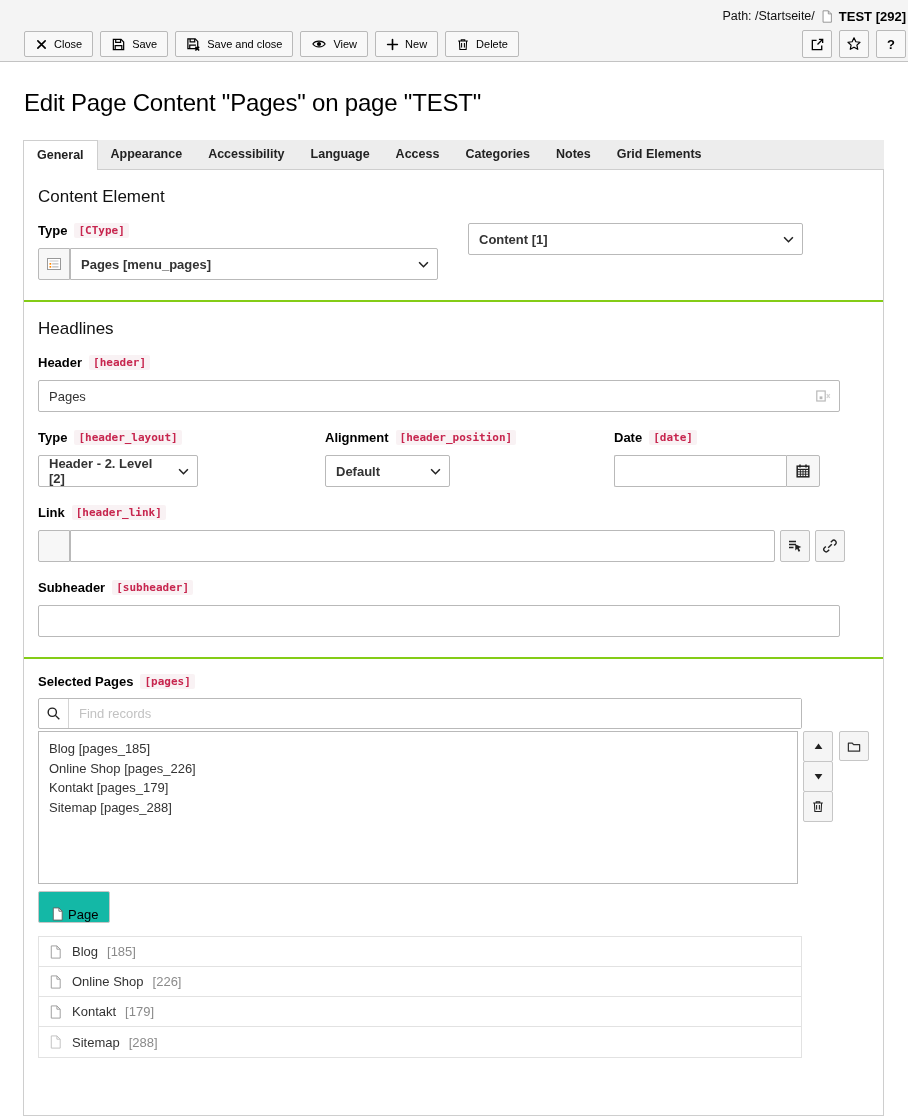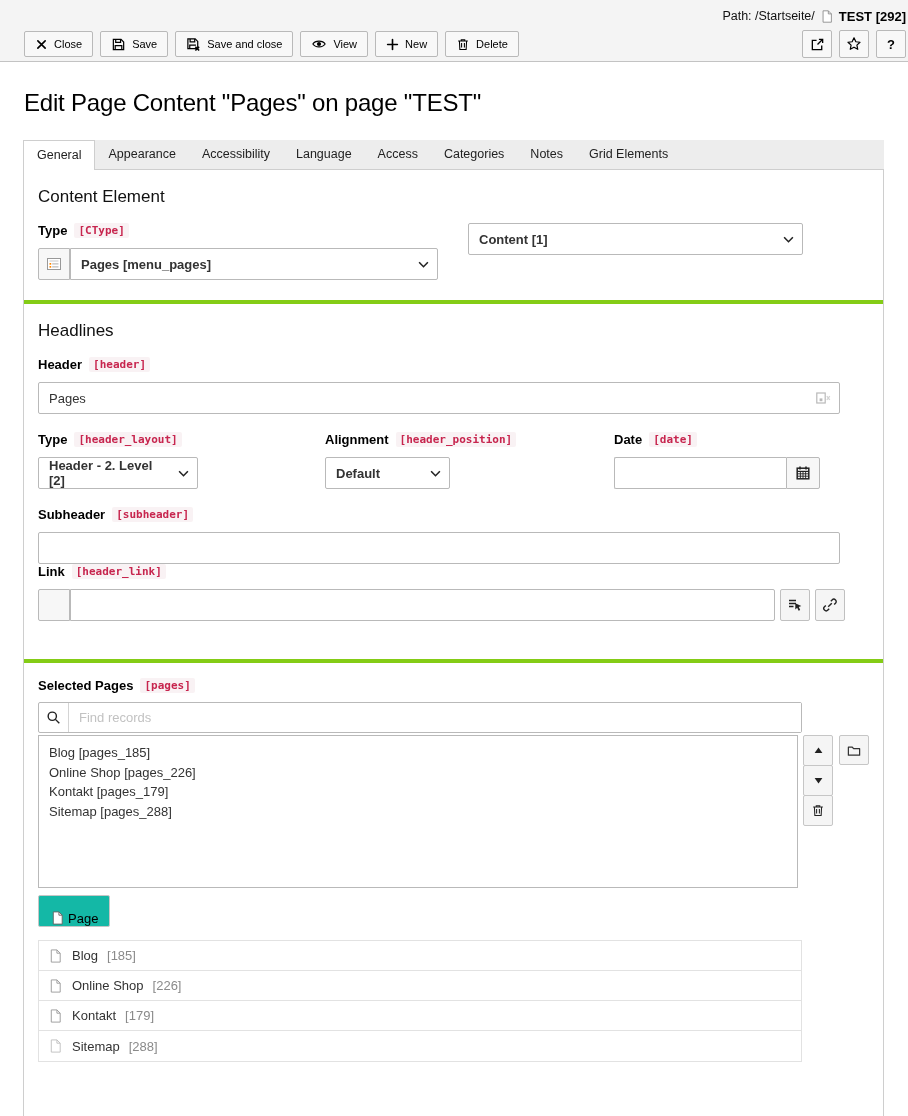--- a/index.html
+++ b/index.html
@@ -23,26 +23,26 @@
     background:#f8f8f8; border:1px solid #b9b9b9; border-radius:2px;
     font-size:11px; color:#000; cursor:pointer; white-space:nowrap;
   }
   .btn-sq { width:30px; height:28px; justify-content:center; padding:0; font-weight:bold; font-size:13px; }
 
   
   .page-title { margin:27px 0 23px 24px; font-size:24px; font-weight:500; color:#000; letter-spacing:-0.2px; }
   .editor { margin-left:23px; width:861px; }
 
   .tabs { display:flex; background:#ededed; border-bottom:1px solid #cecece; height:30px; }
-  .tab { padding:0 13px; line-height:29px; font-size:12.5px; color:#222; cursor:pointer; }
+  .tab { padding:0 13px; line-height:29px; font-size:12.5px; color:#222; cursor:pointer;font-weight:bold; }
   .tab.active { background:#fff; border:1px solid #cecece; border-bottom:none; margin-bottom:-1px; }
 
   .panel { border:1px solid #cecece; border-top:none; background:#fff; padding-bottom:37px; }
   .section { padding:15px 14px 20px 14px; }
-  .divider-top { border-top:4px solid #84cc16; }
+  .divider-top { border-top:2px solid #84cc16; }
 
   .section-title { font-size:17px; font-weight:400; color:#111; margin:2px 0 16px 0; }
   .field { margin-bottom:18px; }
   .field-label { display:flex; align-items:center; gap:7px; font-weight:bold; color:#000; margin-bottom:10px; }
   .code {
     font-family:"DejaVu Sans Mono", monospace; font-size:11px; font-weight:bold;
     color:#c7254e; background:#f9f2f4; padding:1px 4px; border-radius:2px;
   }
 
   .row { display:flex; }
@@ -335,28 +335,20 @@
                     <path d="M5 1.6v3M11 1.6v3" stroke="#222" stroke-width="1.5"></path>
                     <path d="M2.2 6.4h11.6" stroke="#222" stroke-width="1.2"></path>
                     <path d="M5.4 6.4v7.4M8 6.4v7.4M10.6 6.4v7.4M2.2 8.8h11.6M2.2 11.2h11.6" stroke="#222" stroke-width="0.9"></path>
                   </svg>
               </span>
             </span>
           </div>
         </div>
       </div>
 
-      <div class="field" style="margin-bottom:0;">
-        <div class="field-label">
-          <span>Subheader</span>
-          <span class="code">[subheader]</span>
-        </div>
-        <input class="input sub-input" value="" style="">
-      </div>
-
       <div class="field">
         <div class="field-label">
           <span>Link</span>
           <span class="code">[header_link]</span>
         </div>
         <div class="link-row">
           <div class="input-group link-group">
             <span class="addon addon-left"></span>
             <input class="input" value="" style="">
           </div>
@@ -372,20 +364,28 @@
             <span>
               <svg width="16" height="16" viewBox="0 0 16 16">
                   <path d="M6.2 9.8l3.6-3.6" stroke="#222" stroke-width="1.4"></path>
                   <path d="M8.8 4.2l1.3-1.3a2.4 2.4 0 013.4 3.4l-1.3 1.3" fill="none" stroke="#222" stroke-width="1.4"></path>
                   <path d="M7.2 11.8l-1.3 1.3a2.4 2.4 0 01-3.4-3.4l1.3-1.3" fill="none" stroke="#222" stroke-width="1.4"></path>
                 </svg>
             </span>
           </span>
         </div>
       </div>
+
+      <div class="field" style="margin-bottom:0;">
+        <div class="field-label">
+          <span>Subheader</span>
+          <span class="code">[subheader]</span>
+        </div>
+        <input class="input sub-input" value="" style="">
+      </div>
     </div>
 
     <div class="section divider-top">
       <div class="field-label" style="margin-bottom:9px;">
         <span>Selected Pages</span>
         <span class="code">[pages]</span>
       </div>
 
       <div class="search-group">
         <span class="search-ic">

